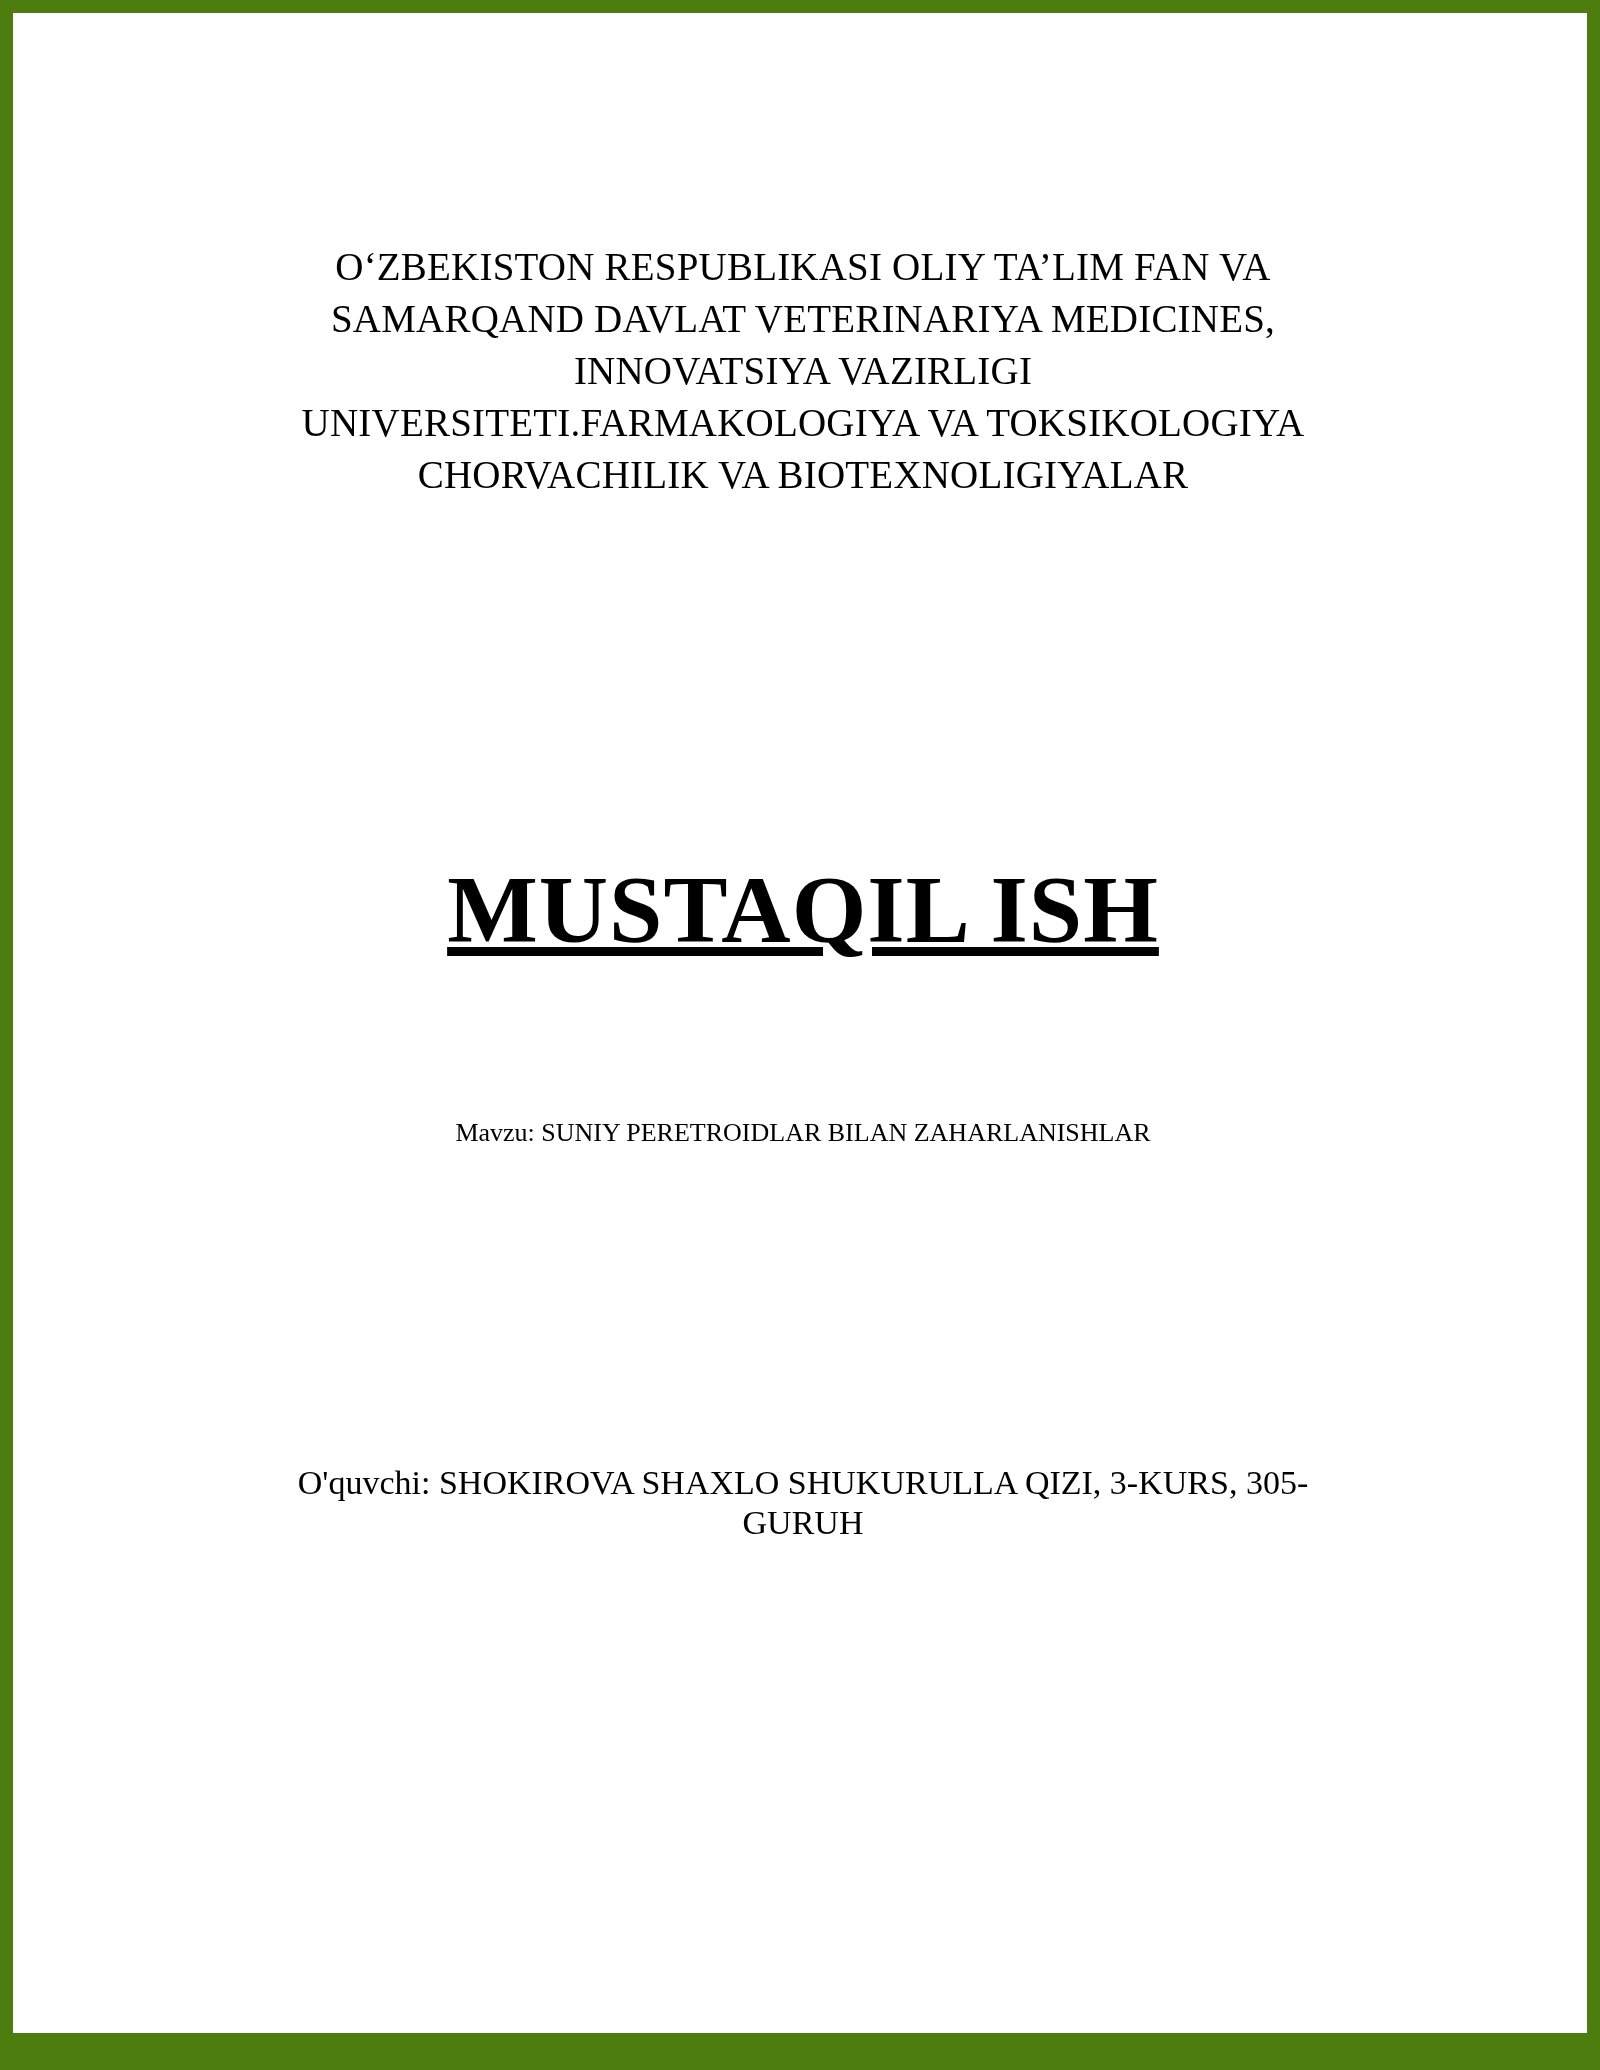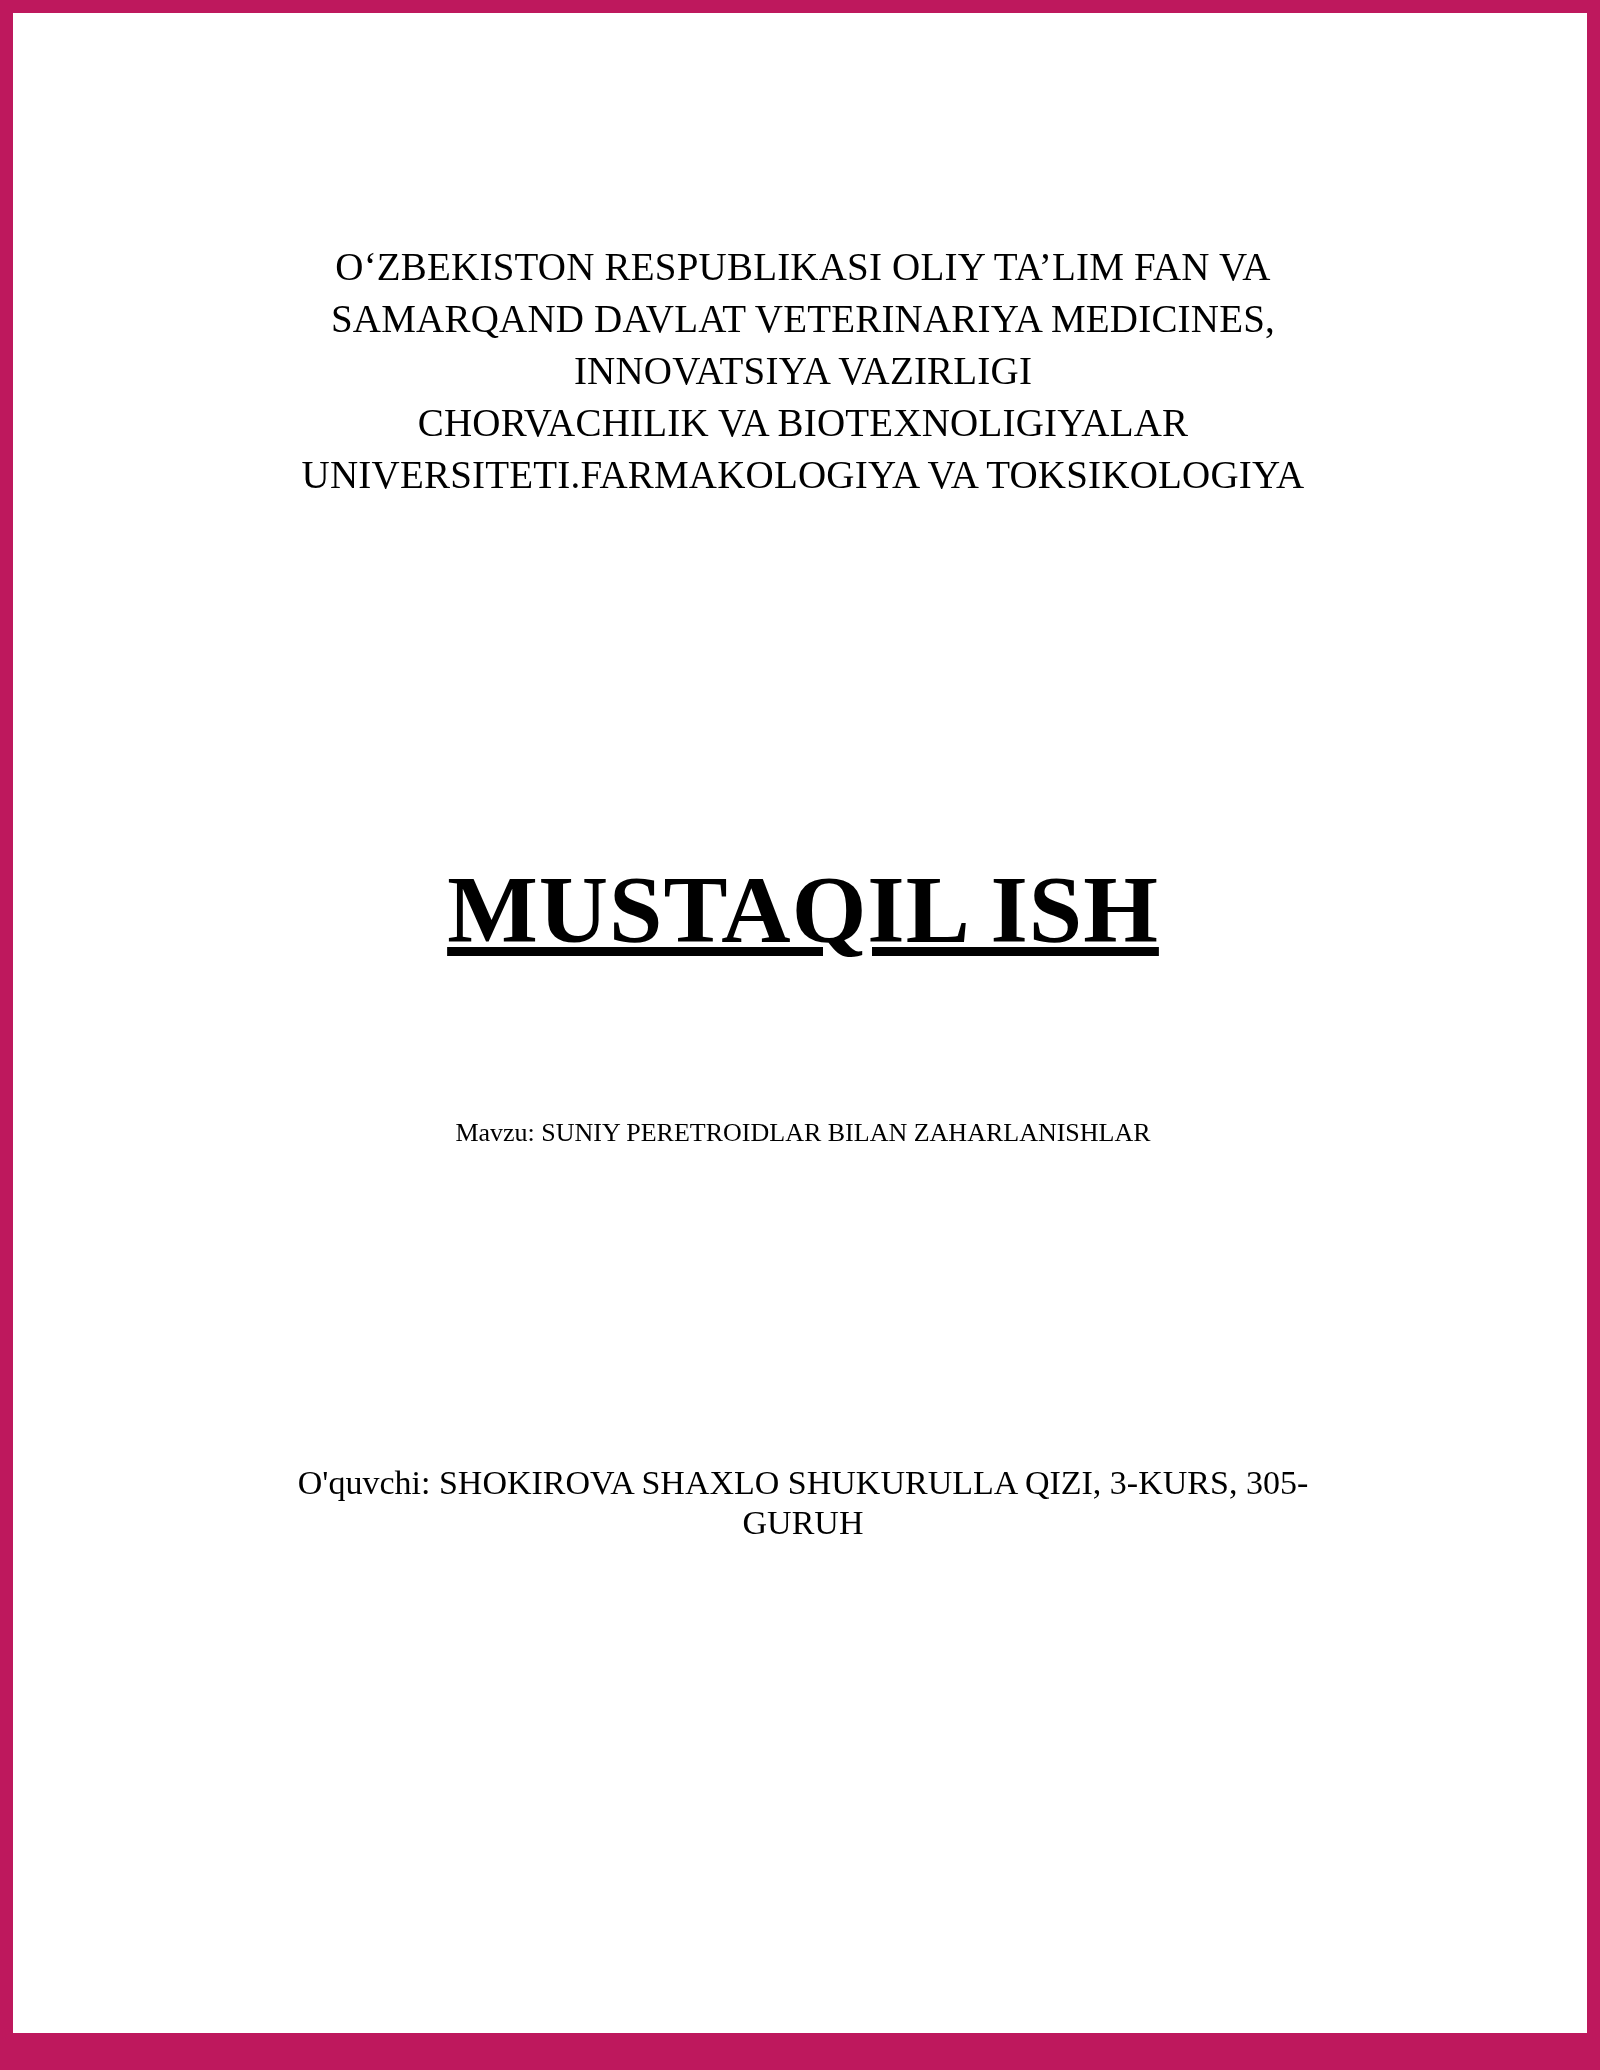--- a/index.html
+++ b/index.html
@@ -14,21 +14,21 @@
     color: #000000;
     position: relative;
   }
   
   .frame {
     position: absolute;
     left: 0;
     top: 0;
     width: 1600px;
     height: 2070px;
-    background: #be185d;
+    background: #4d7c0f;
     box-sizing: border-box;
   }
   .sheet {
     position: absolute;
     left: 13px;
     top: 13px;
     width: 1574px;
     height: 2020px;
     background: #ffffff;
     box-sizing: border-box;
@@ -90,22 +90,22 @@
 <body>
 
 <div class="frame">
   <div class="sheet">
     <div class="content">
 
       <div class="heading-block">
         <span class="line">O‘ZBEKISTON RESPUBLIKASI OLIY TA’LIM FAN VA</span>
         <span class="line">SAMARQAND DAVLAT VETERINARIYA MEDICINES,</span>
         <span class="line">INNOVATSIYA VAZIRLIGI</span>
+        <span class="line">UNIVERSITETI.FARMAKOLOGIYA VA TOKSIKOLOGIYA</span>
         <span class="line">CHORVACHILIK VA BIOTEXNOLIGIYALAR</span>
-        <span class="line">UNIVERSITETI.FARMAKOLOGIYA VA TOKSIKOLOGIYA</span>
       </div>
 
       <div class="main-title">MUSTAQIL ISH</div>
 
       <div class="subject-line">Mavzu: SUNIY PERETROIDLAR BILAN ZAHARLANISHLAR</div>
 
       <div class="student-line">O'quvchi: SHOKIROVA SHAXLO SHUKURULLA QIZI, 3-KURS, 305-GURUH</div>
 
     </div>
   </div>

